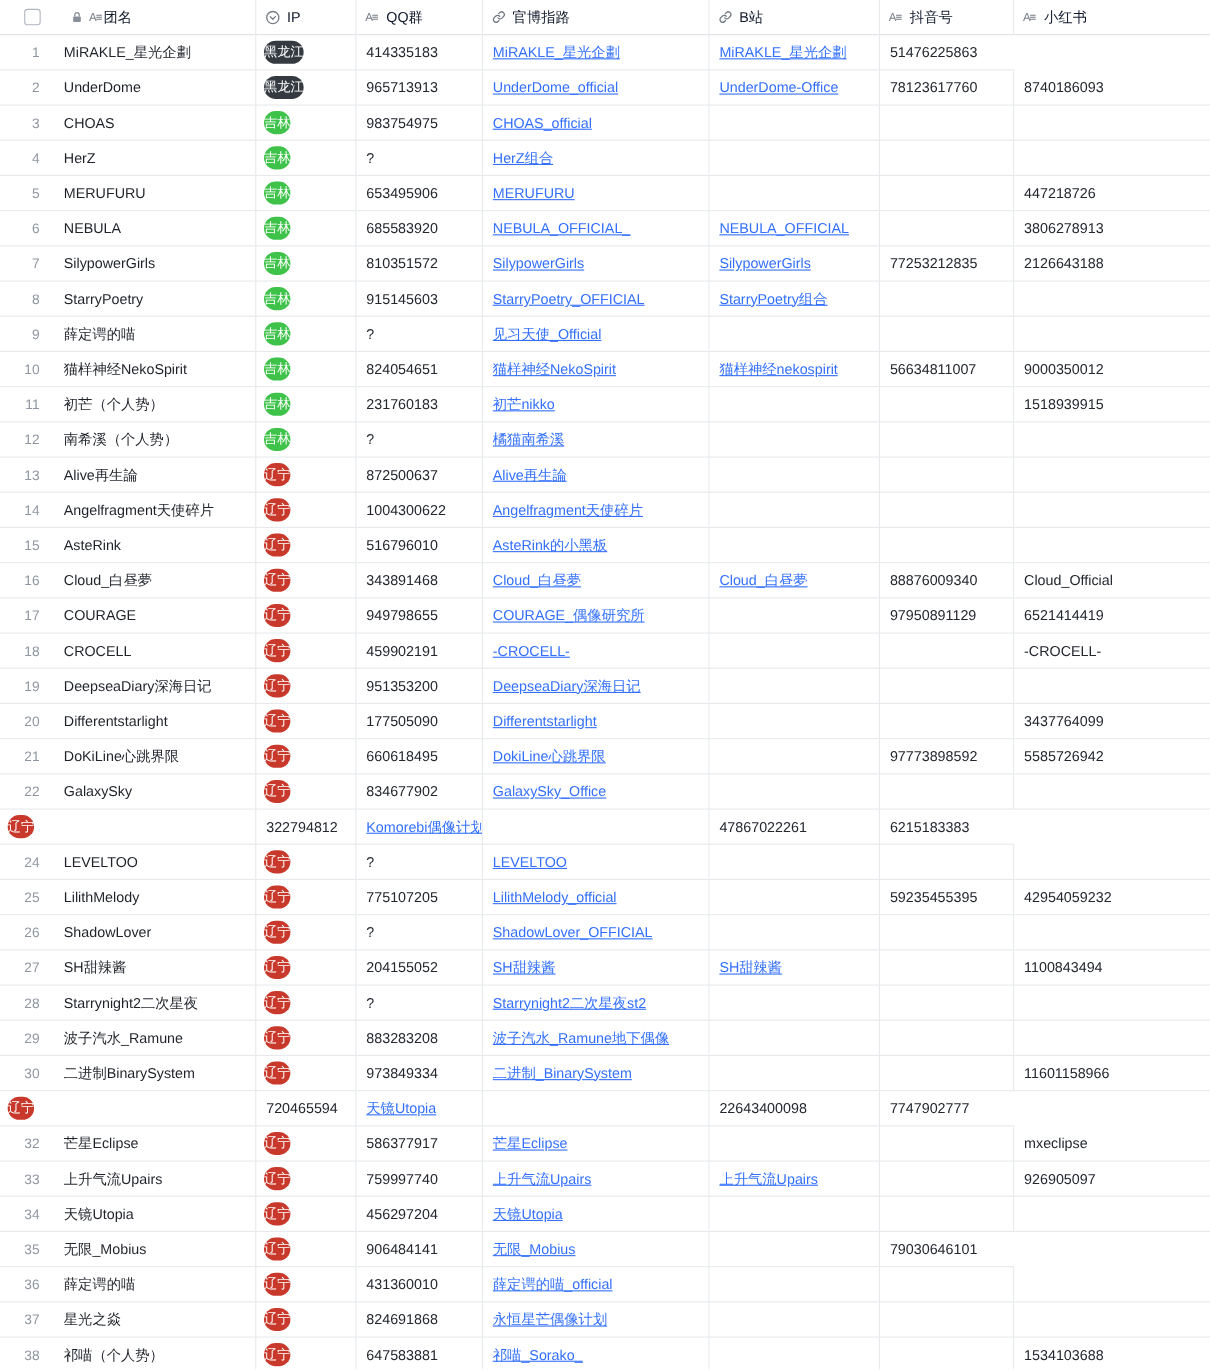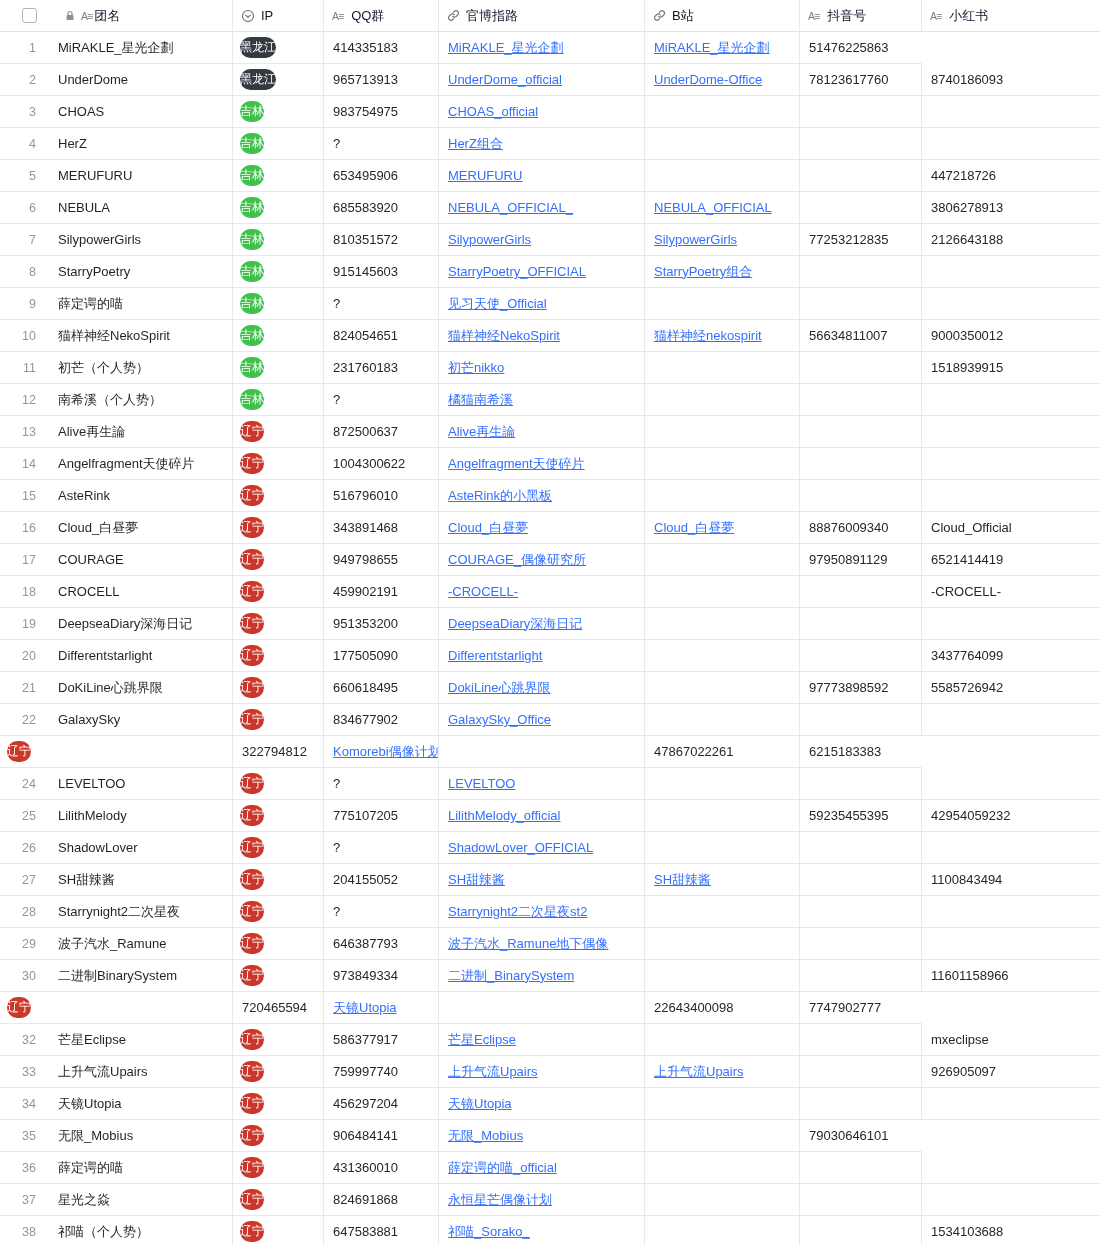--- a/index.html
+++ b/index.html
@@ -802,21 +802,21 @@
 
   <div class="grid-row row">
     <div class="cell c-first">
       <span class="rownum">29</span>
       <span class="nm">波子汽水_Ramune</span>
     </div>
     <div class="cell c-ip">
       <span class="badge" style="background: rgb(200, 56, 43);">辽宁</span>
     </div>
     <div class="cell">
-      <span class="val">646387793</span>
+      <span class="val">883283208</span>
     </div>
     <div class="cell">
       <a class="lnk">波子汽水_Ramune地下偶像</a>
     </div>
     <div class="cell">
       
     </div>
     <div class="cell">
       <span class="val"></span>
     </div>

